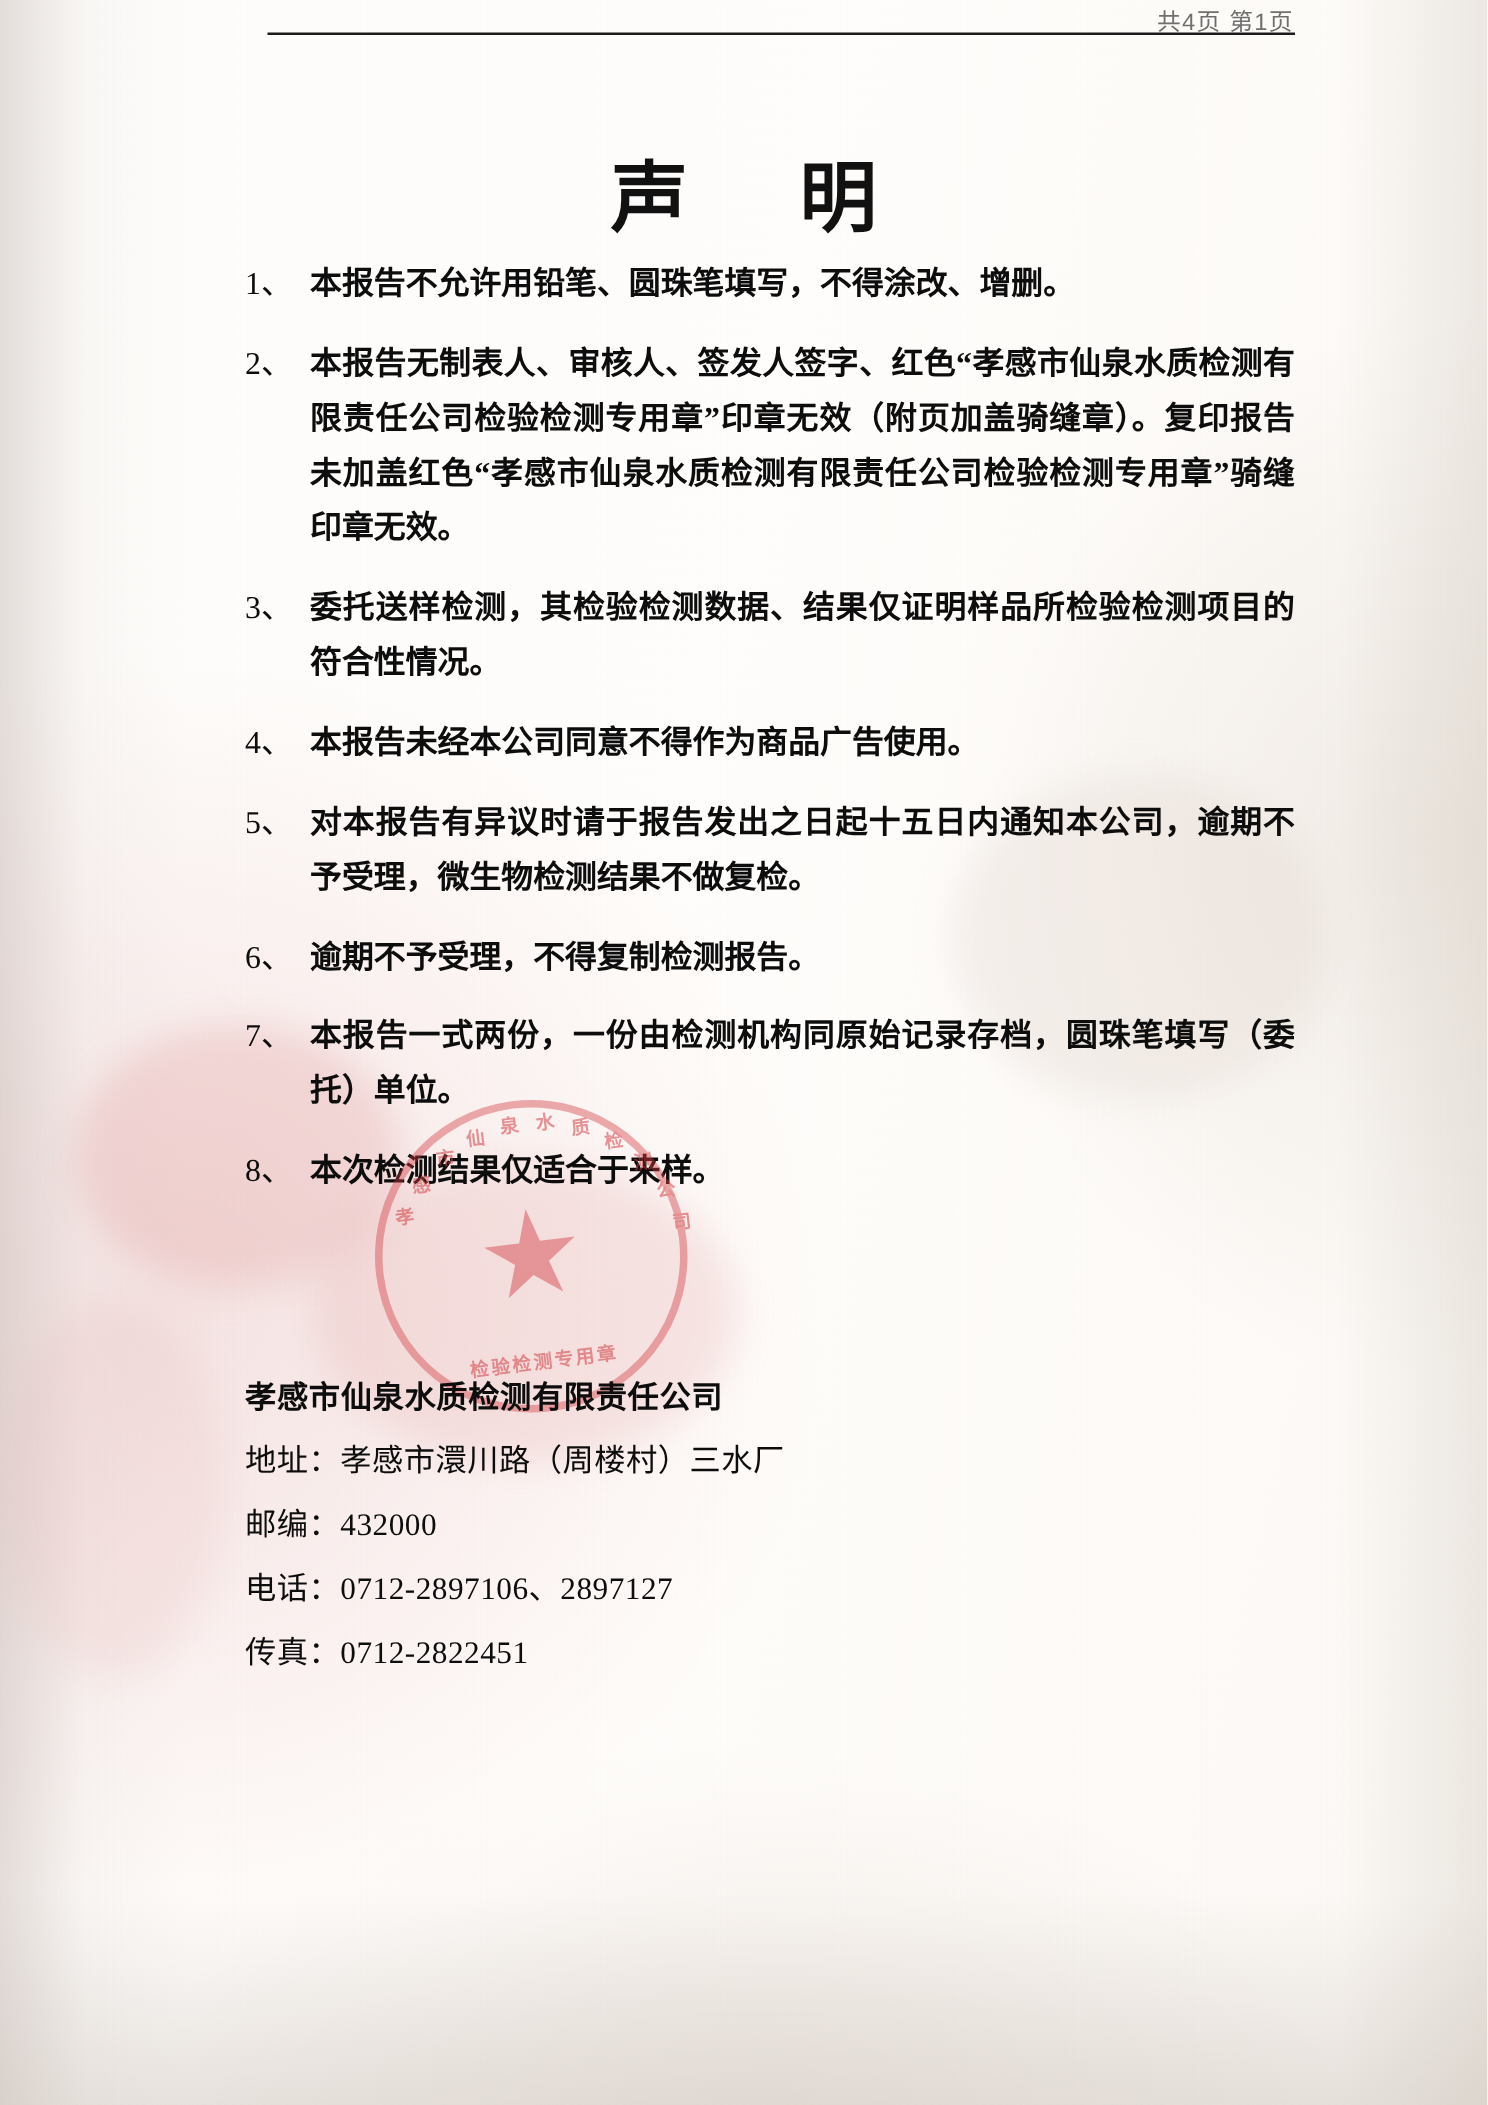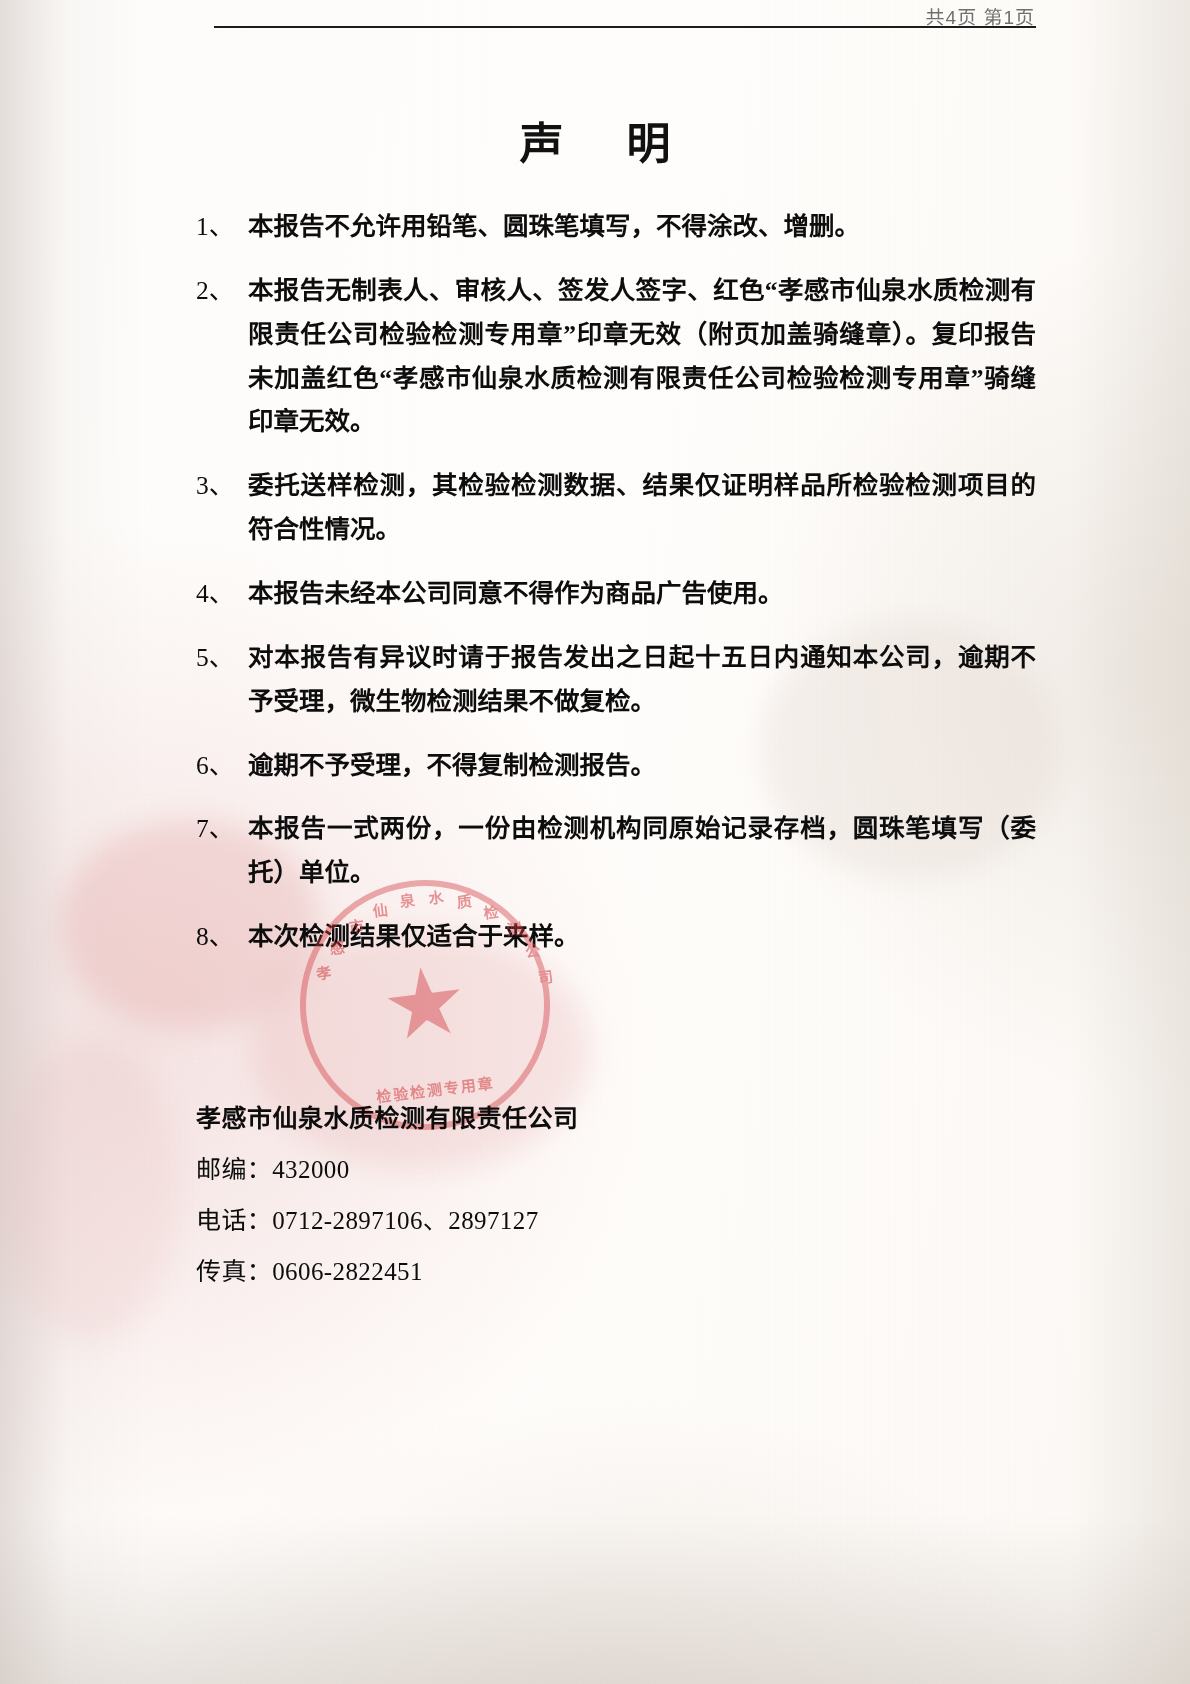--- a/index.html
+++ b/index.html
@@ -77,25 +77,25 @@
     white-space: nowrap;
   }
 
   
   .doc-title {
     position: absolute;
     top: 108px;
     left: 0;
     width: 1190px;
     text-align: center;
-    font-size: 44px;
+    font-size: 62px;
     font-weight: bold;
     letter-spacing: 26px;
     text-indent: 26px;
-    font-family: Liberation Serif, serif;
+    font-family: Liberation Mono, monospace;
     color: #111;
   }
 
   
   .content {
     position: absolute;
     left: 196px;
     top: 205px;
     width: 840px;
   }
@@ -278,17 +278,18 @@
       <span style="transform: rotate(36deg) translate(0,-118px) rotate(-36deg);">检</span>
       <span style="transform: rotate(50deg) translate(0,-118px) rotate(-50deg);">测</span>
       <span style="transform: rotate(64deg) translate(0,-118px) rotate(-64deg);">公</span>
       <span style="transform: rotate(78deg) translate(0,-118px) rotate(-78deg);">司</span>
     </div>
     <div class="bottom-text">检验检测专用章</div>
   </div>
 
   <div class="company">
     <div class="cname">孝感市仙泉水质检测有限责任公司</div>
+    <div class="row">地址：孝感市澴川路（周楼村）三水厂</div>
     <div class="row">邮编：432000</div>
     <div class="row">电话：0712-2897106、2897127</div>
-    <div class="row">传真：0606-2822451</div>
+    <div class="row">传真：0712-2822451</div>
   </div>
 </div>
 
 </body></html>

